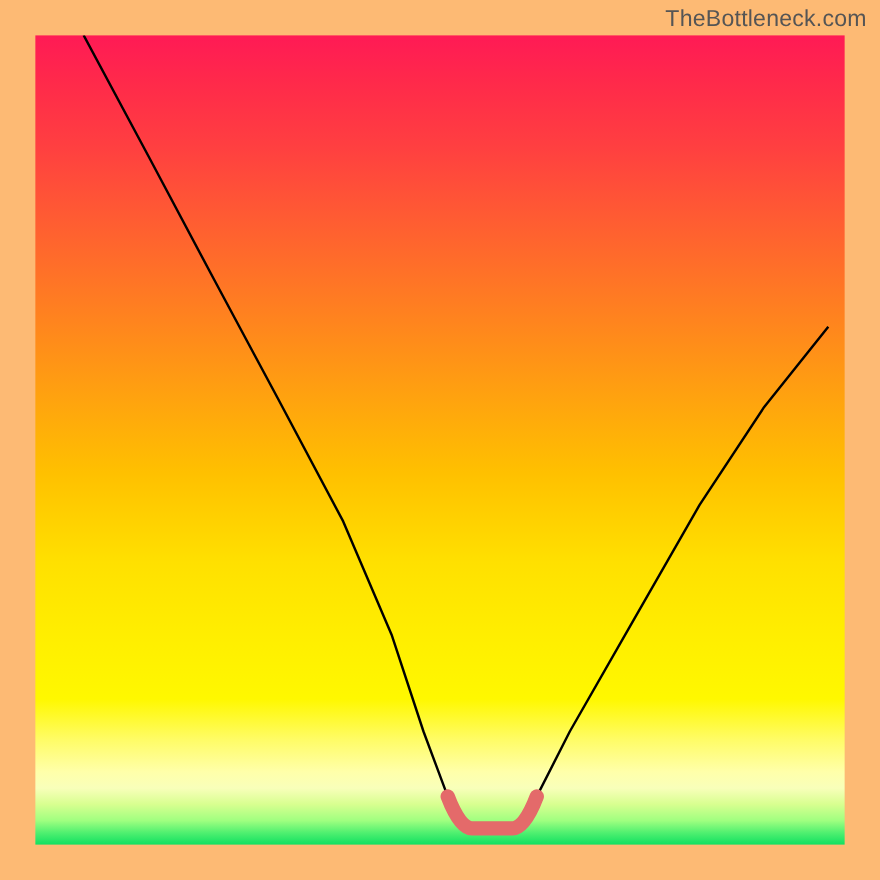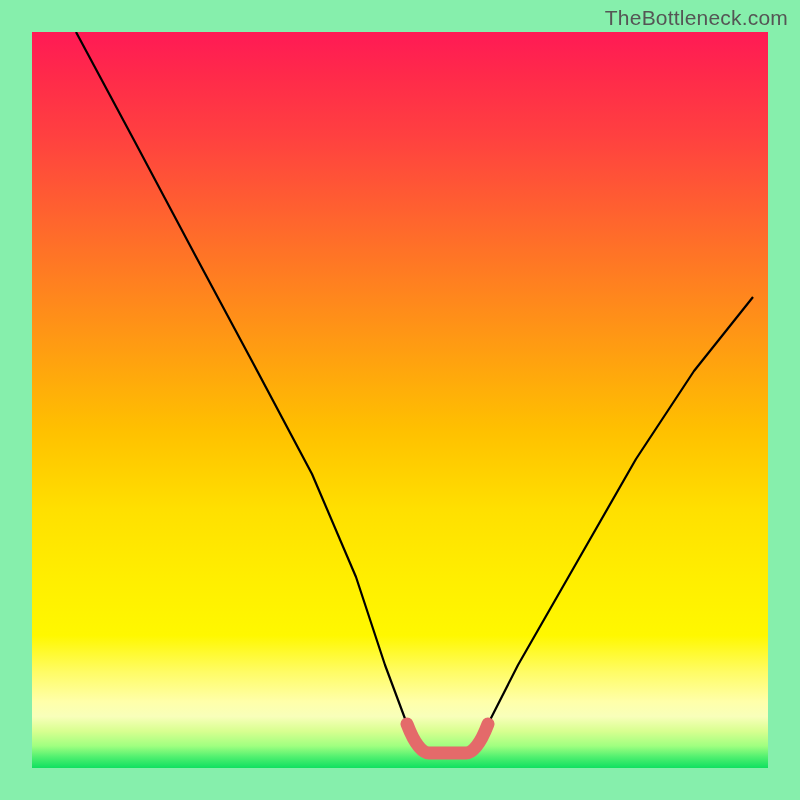--- a/index.html
+++ b/index.html
@@ -8,21 +8,21 @@
     width: 800px;
     height: 800px;
     background: #000;
     overflow: hidden;
     font-family: Arial, Helvetica, sans-serif;
   }
   .frame {
     position: relative;
     width: 800px;
     height: 800px;
-    background: #86efac;
+    background: #fdba74;
   }
   .plot-area {
     position: absolute;
     left: 32px;
     top: 32px;
     width: 736px;
     height: 736px;
     overflow: hidden;
   }
   .gradient-bg {

